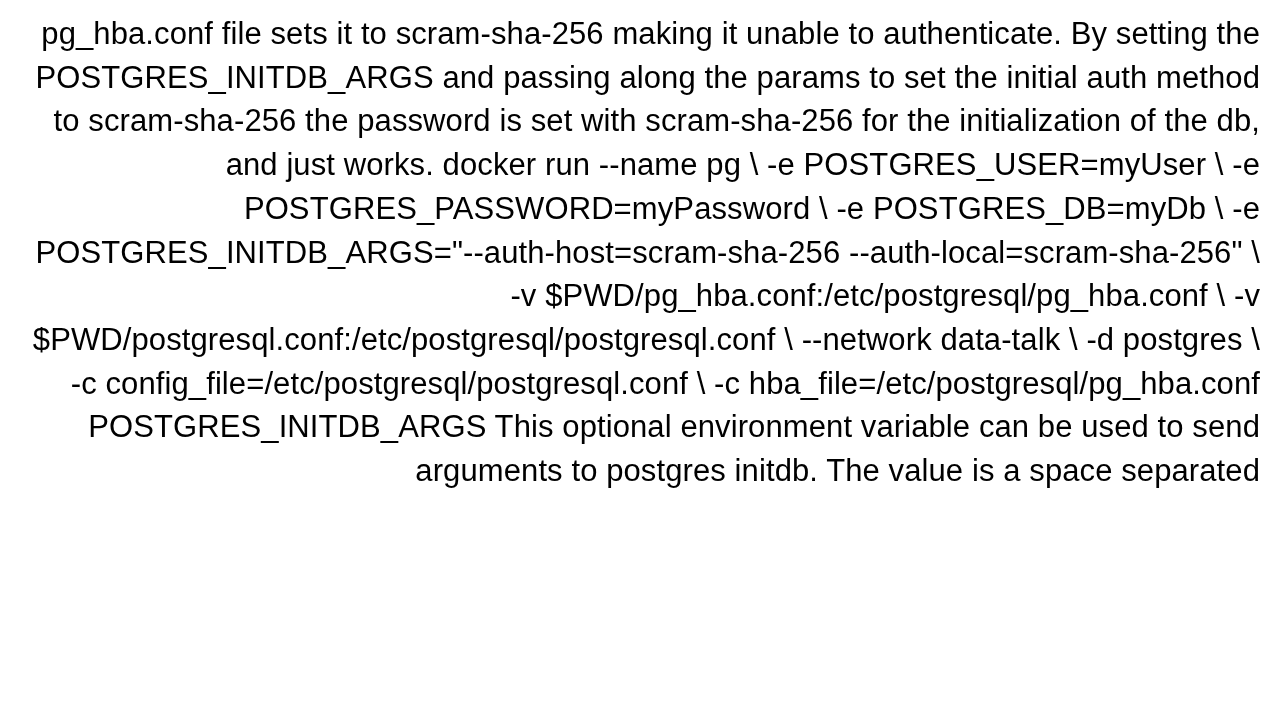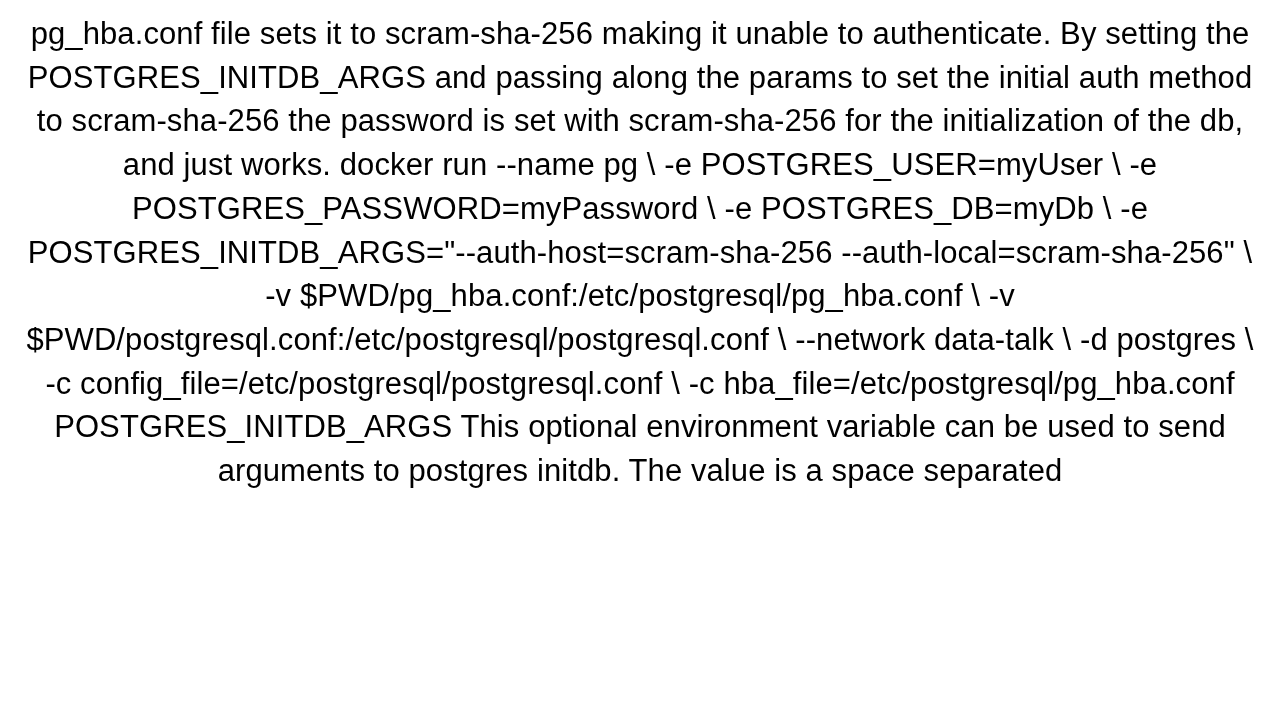--- a/index.html
+++ b/index.html
@@ -11,21 +11,21 @@
       width: 1280px;
       height: 720px;
       background: #ffffff;
       font-family: Arial, Helvetica, sans-serif;
       overflow: hidden;
     }
     .content {
       width: 100%;
       height: 100%;
       padding: 12px 20px 0 20px;
-      text-align: center;
+      text-align: right;
       font-size: 31px;
       line-height: 1.41;
       color: #000000;
       letter-spacing: 0.1px;
     }
   </style>
 </head>
 <body>
 
 <div class="content">

